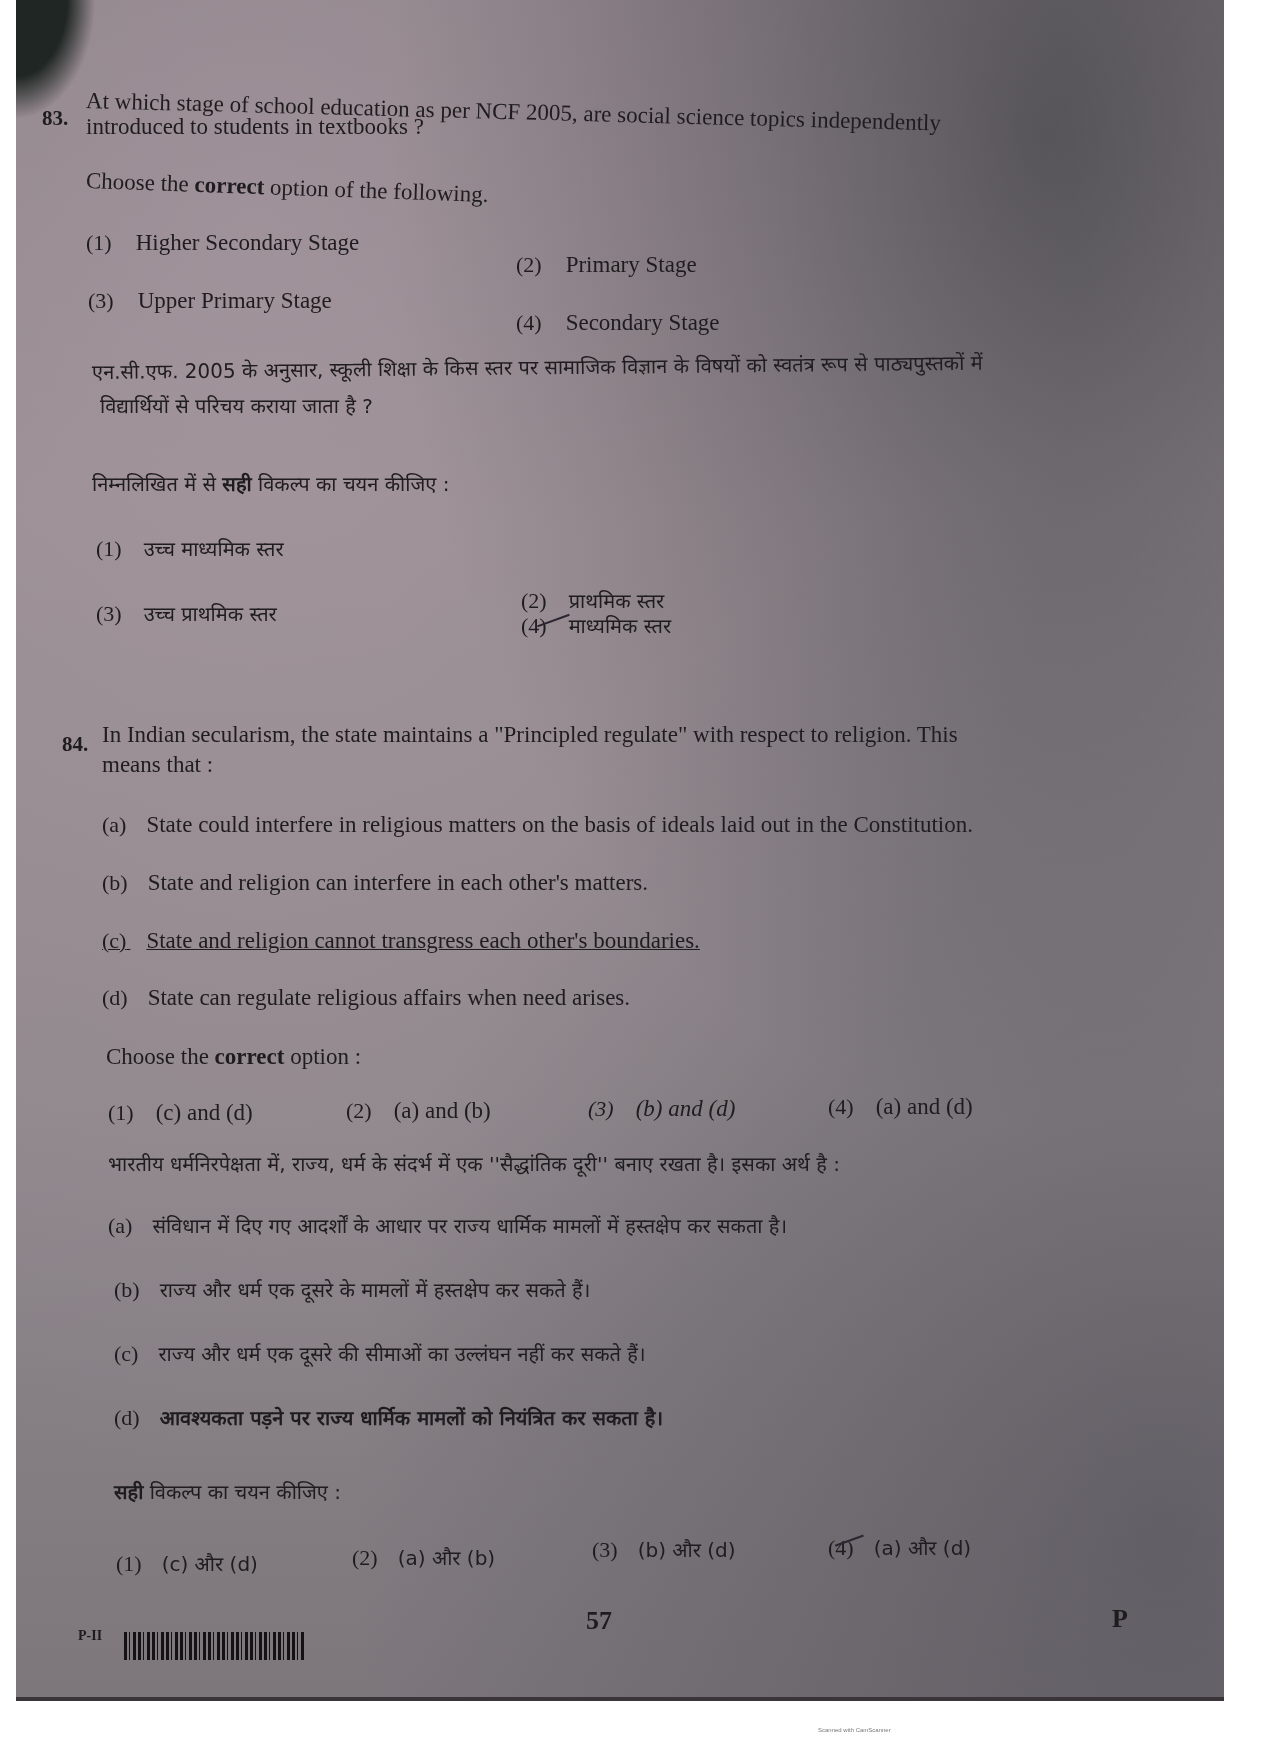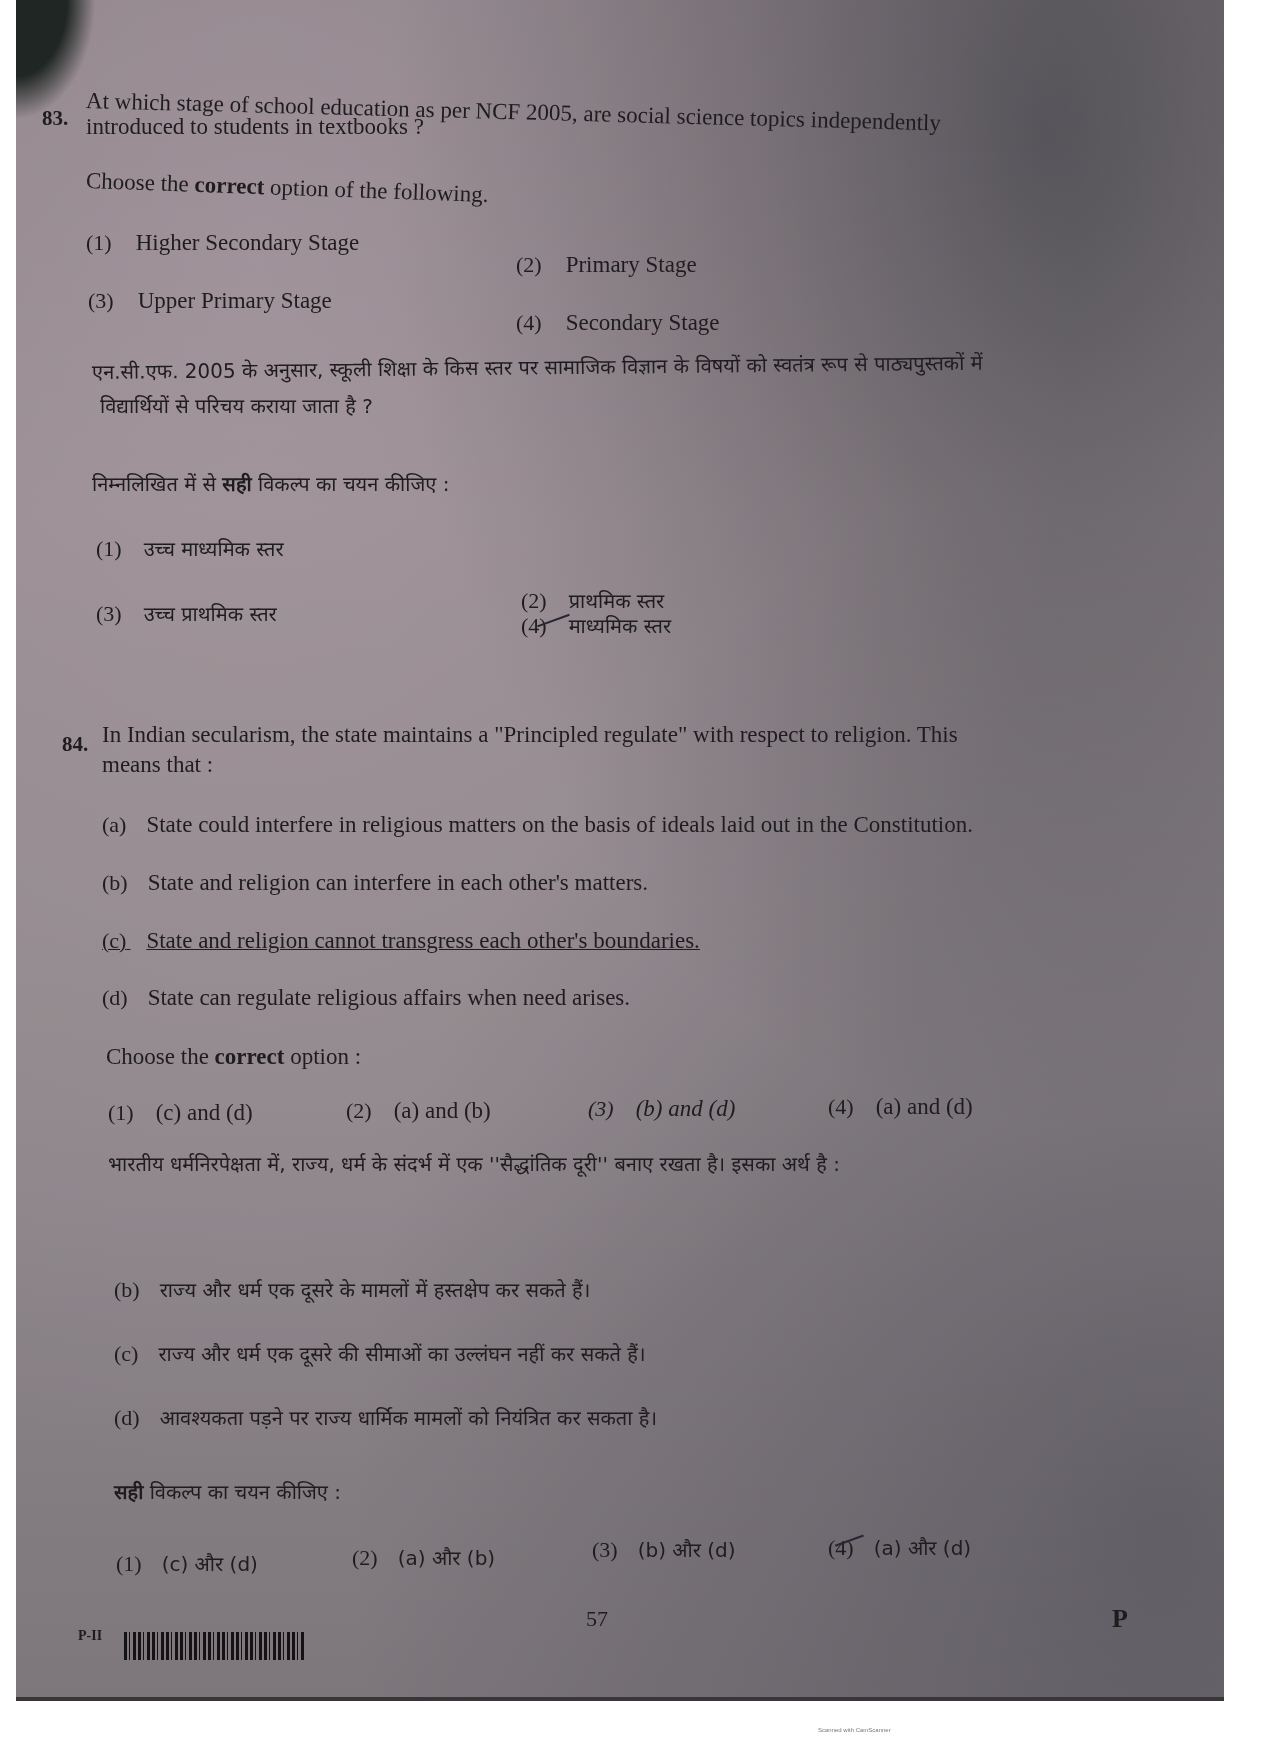--- a/index.html
+++ b/index.html
@@ -29,21 +29,21 @@
   .q-no { font-size:21px; font-weight:bold; }
   .tick {
     position:absolute; width:34px; height:14px;
     border-bottom:2px solid #2a2530; transform:rotate(-20deg);
   }
   .barcode {
     position:absolute; left:108px; top:1632px; width:180px; height:28px;
     background:repeating-linear-gradient(90deg,#151215 0 3px,transparent 3px 5px,#151215 5px 6px,transparent 6px 9px,#151215 9px 12px,transparent 12px 14px);
   }
   .footer-code { font-size:14px; font-weight:bold; }
-  .page-no { font-size:22px; font-weight:normal; }
+  .page-no { font-size:26px; font-weight:bold; }
   .set-letter { font-size:26px; font-weight:bold; }
   .watermark { font-family:"Liberation Sans", sans-serif; font-size:6px; color:#777; }
 </style>
 </head>
 <body>
 
 <div class="page">
   <div class="corner-shadow"></div>
 
   <span class="abs q-no" style="left:26px;top:106px;">83.</span>
@@ -133,31 +133,35 @@
     <span class="num">(3)</span>
     <span class="en" style="margin-left:18px;">(b) and (d)</span>
   </div>
   <div class="abs" style="left:812px;top:1094px;">
     <span class="num">(4)</span>
     <span class="en" style="margin-left:18px;">(a) and (d)</span>
   </div>
 
   <span class="abs hi" style="left:92px;top:1150px;">भारतीय धर्मनिरपेक्षता में, राज्य, धर्म के संदर्भ में एक ''सैद्धांतिक दूरी'' बनाए रखता है। इसका अर्थ है :</span>
 
+  <div class="abs" style="left:92px;top:1212px;">
+    <span class="num">(a)</span>
+    <span class="hi" style="margin-left:16px;">संविधान में दिए गए आदर्शों के आधार पर राज्य धार्मिक मामलों में हस्तक्षेप कर सकता है।</span>
+  </div>
   <div class="abs" style="left:98px;top:1276px;">
     <span class="num">(b)</span>
     <span class="hi" style="margin-left:16px;">राज्य और धर्म एक दूसरे के मामलों में हस्तक्षेप कर सकते हैं।</span>
   </div>
   <div class="abs" style="left:98px;top:1340px;">
     <span class="num">(c)</span>
     <span class="hi" style="margin-left:16px;">राज्य और धर्म एक दूसरे की सीमाओं का उल्लंघन नहीं कर सकते हैं।</span>
   </div>
   <div class="abs" style="left:98px;top:1404px;">
     <span class="num">(d)</span>
-    <span class="hi" style="margin-left:16px;">आवश्यकता पड़ने पर राज्य धार्मिक मामलों को नियंत्रित कर सकता है।</span>
+    <span class="hi" style="margin-left:16px;font-weight:bold;">आवश्यकता पड़ने पर राज्य धार्मिक मामलों को नियंत्रित कर सकता है।</span>
   </div>
 
   <div class="abs hi" style="left:98px;top:1478px;">
     <span class="bold">सही</span><span> विकल्प का चयन कीजिए :</span>
   </div>
 
   <div class="abs" style="left:100px;top:1550px;">
     <span class="num">(1)</span>
     <span class="hi" style="margin-left:16px;">(c) और (d)</span>
   </div>

